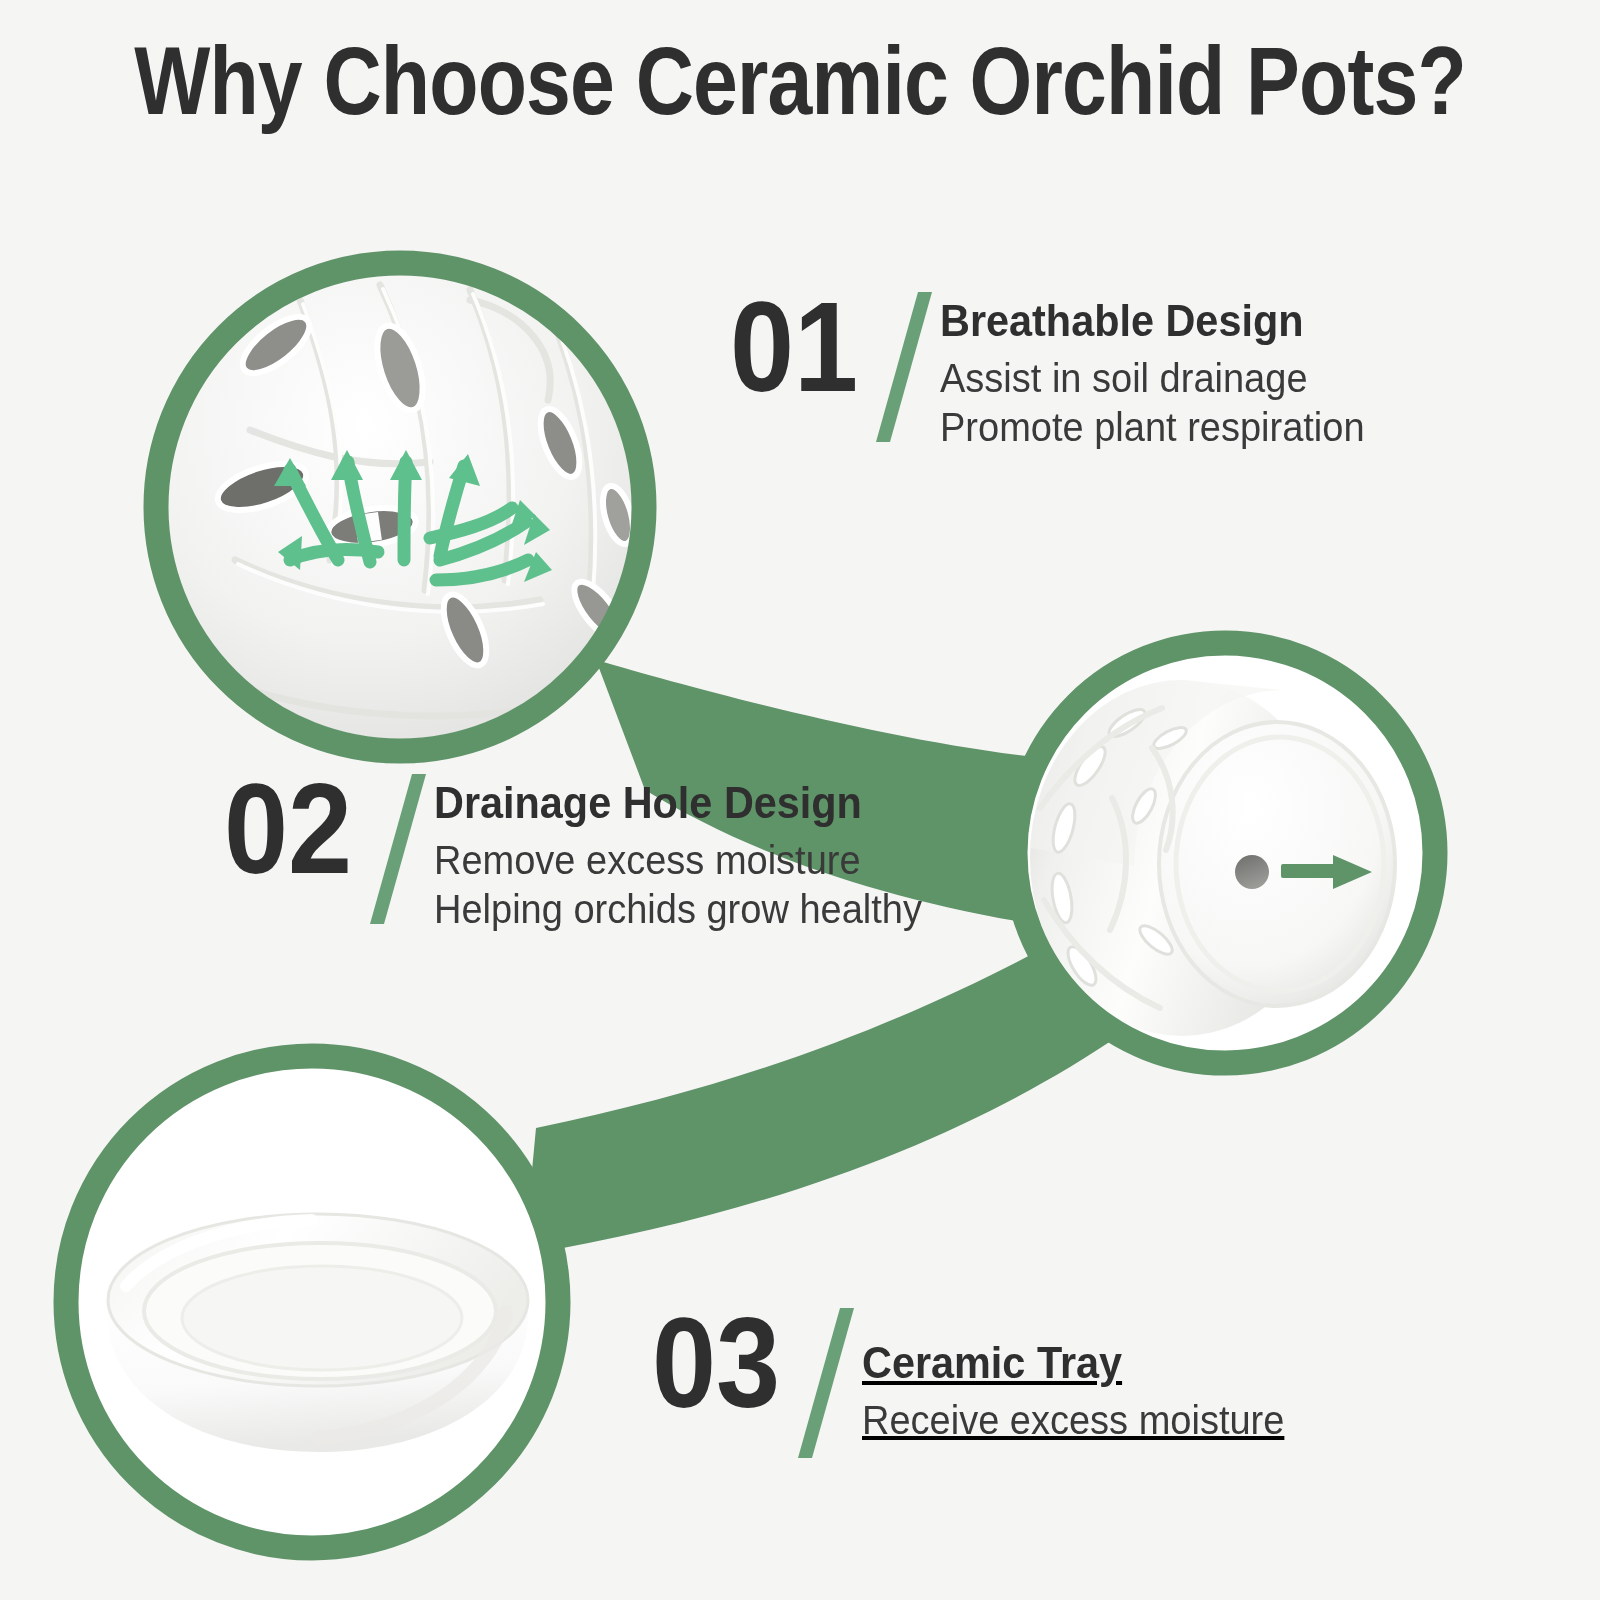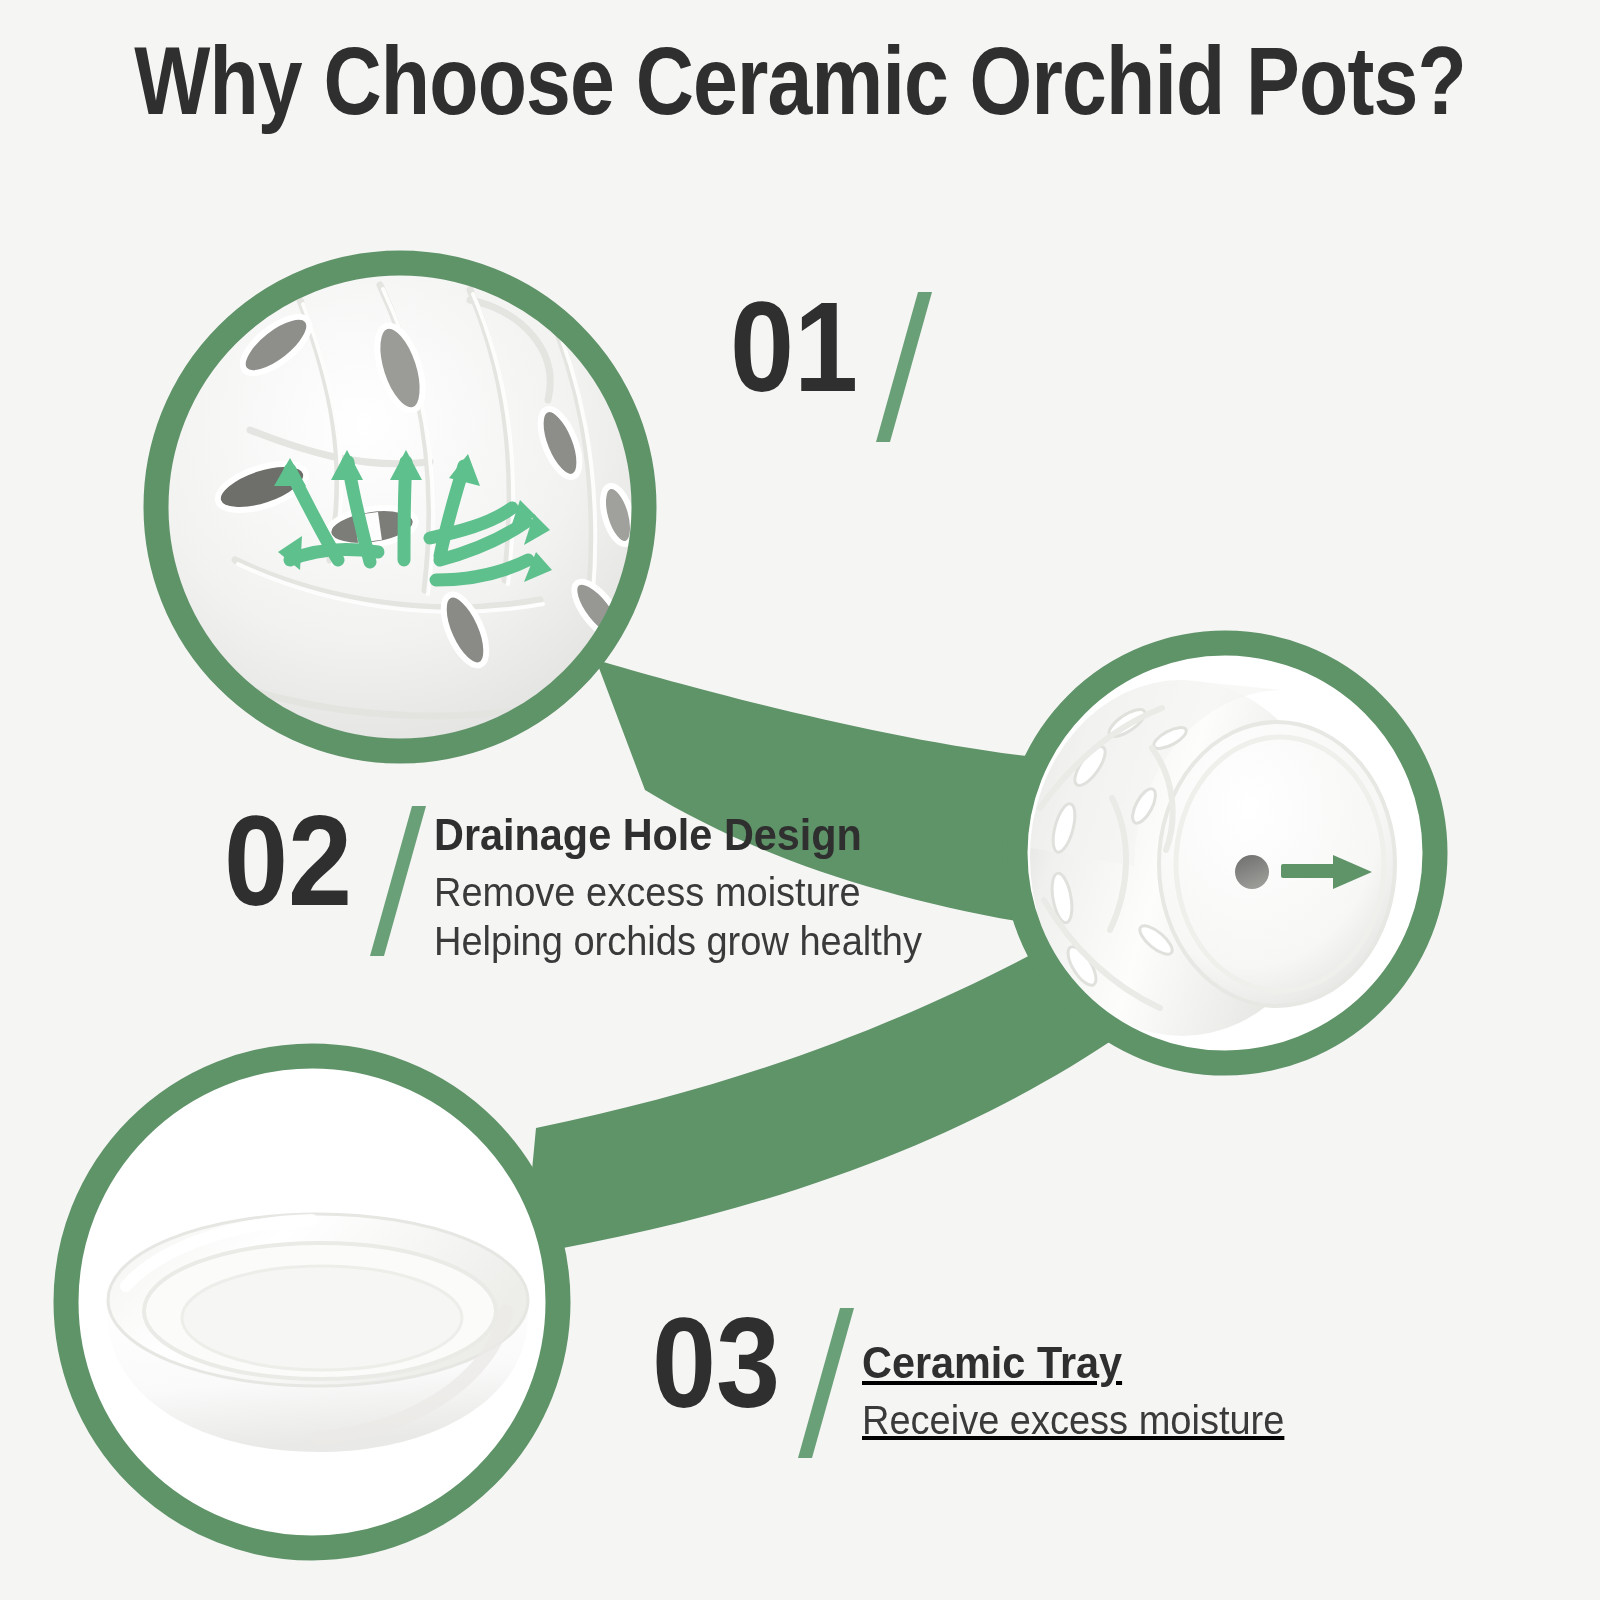--- a/index.html
+++ b/index.html
@@ -85,21 +85,21 @@
     font-size: 40px;
     line-height: 1.22;
     color: #3a3a3a;
     transform: scaleX(0.95);
     transform-origin: 0 0;
     white-space: nowrap;
   }
 
   
   #feature-01 { left: 714px; top: 286px; margin-left: 16px; }
-  #feature-02 { left: 224px; top: 800px; }
+  #feature-02 { left: 224px; top: 768px; }
   #feature-03 { left: 628px; top: 1302px; margin-left: 24px; }
   #feature-03 .feature-text { padding-top: 36px; text-decoration: underline; }
 </style>
 </head>
 <body>
 
 <div id="root">
 
   <div class="page-title">Why Choose Ceramic Orchid Pots?</div>
 
@@ -328,20 +328,25 @@
       </g>
       <circle cx="312" cy="1302" r="246" fill="none" stroke="#5f9368" stroke-width="25"></circle>
     </g>
   </svg>
 
   <div class="feature" id="feature-01">
     <div class="feature-number">01</div>
     <svg class="feature-slash" viewBox="0 0 60 150">
       <polygon points="44,0 58,0 16,150 2,150" fill="#6aa077"></polygon>
     </svg>
+    <div class="feature-text">
+      <div class="feature-heading">Breathable Design</div>
+      <div class="feature-line">Assist in soil drainage</div>
+      <div class="feature-line">Promote plant respiration</div>
+    </div>
   </div>
 
   <div class="feature" id="feature-02">
     <div class="feature-number">02</div>
     <svg class="feature-slash" viewBox="0 0 60 150">
       <polygon points="44,0 58,0 16,150 2,150" fill="#6aa077"></polygon>
     </svg>
     <div class="feature-text">
       <div class="feature-heading">Drainage Hole Design</div>
       <div class="feature-line">Remove excess moisture</div>

